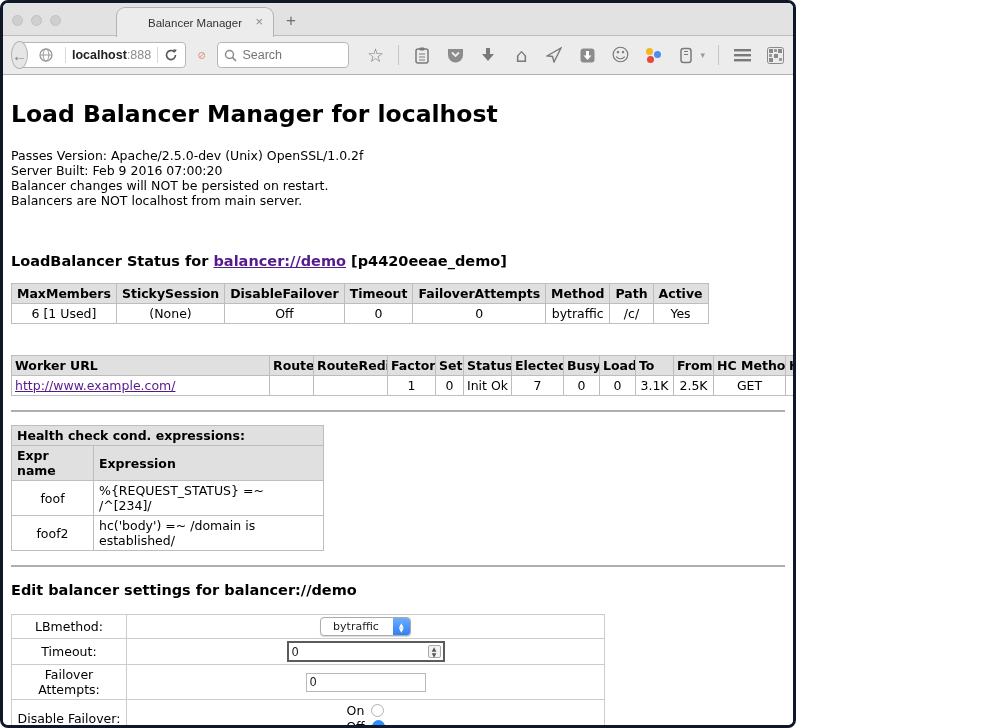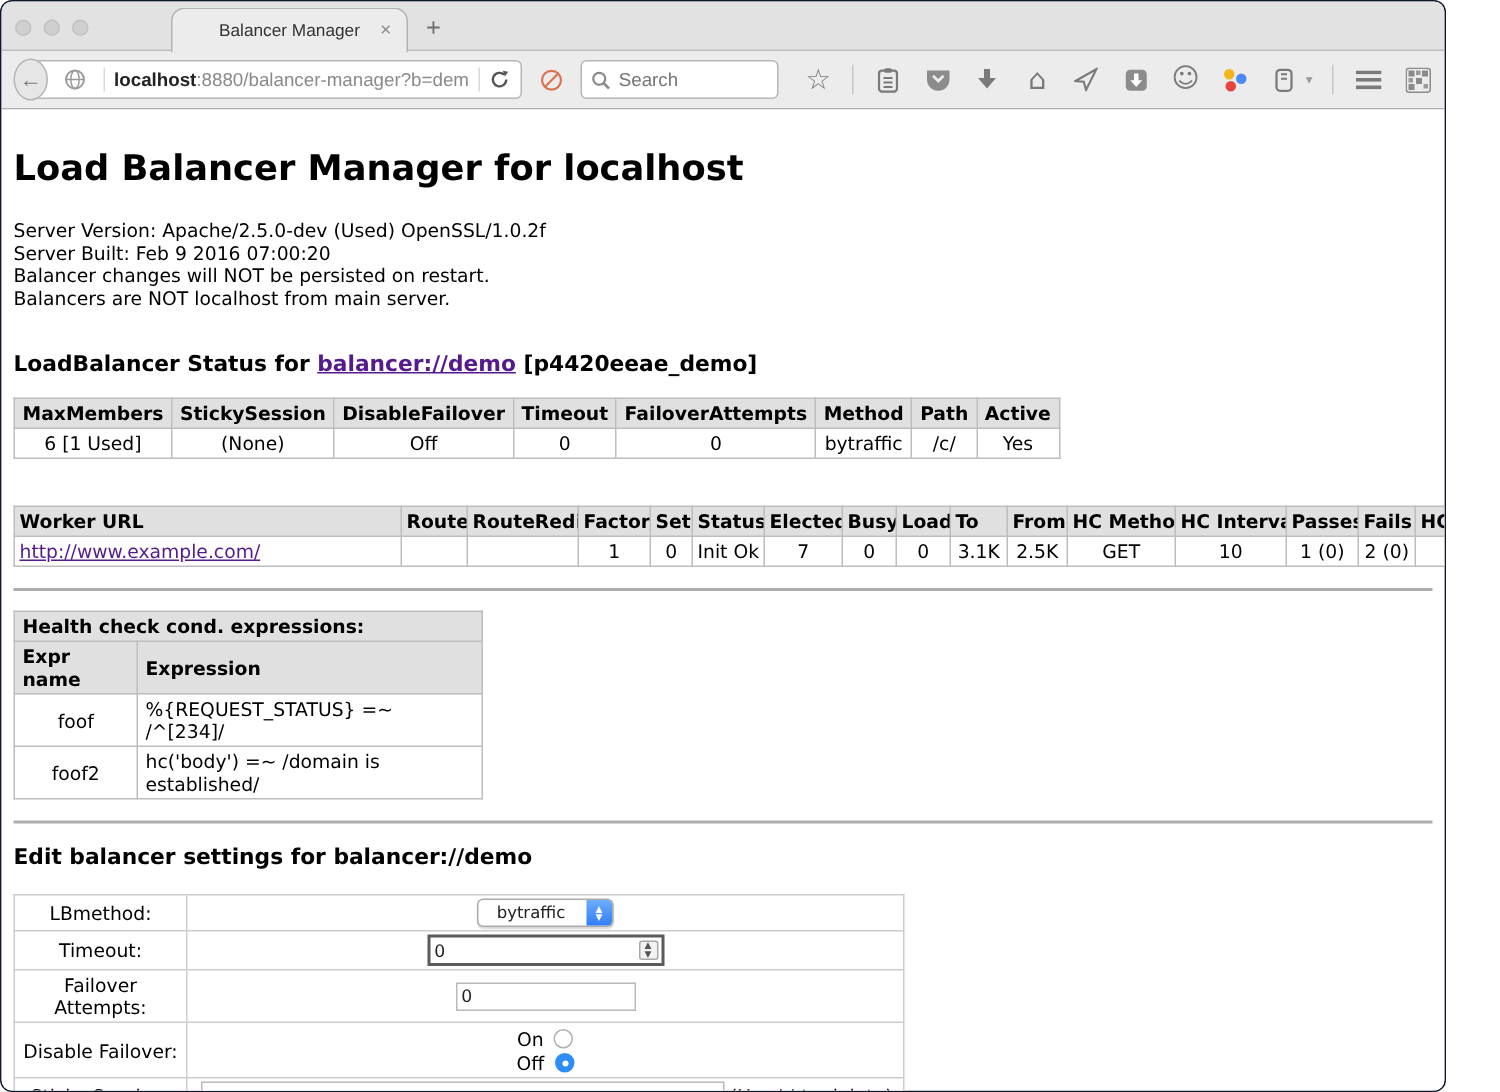--- a/index.html
+++ b/index.html
@@ -1,18 +1,18 @@
 <!DOCTYPE html>
 <html><head>
 <meta charset="utf-8">
 <style>
   * { margin:0; padding:0; box-sizing:border-box; }
   body { background:#fff; font-family:"Liberation Sans", sans-serif; width:1000px; }
-  .window { width:964px; height:728px; border-radius:8px; overflow:hidden; background:#fff;
-            border:1px solid #0f172a; position:relative; }
+  .window { width:796px; height:728px; border-radius:8px; overflow:hidden; background:#fff;
+            border:3px solid #0f172a; position:relative; }
 
   
   .tabbar { height:33px; background:#e2e2e2; position:relative; border-bottom:1px solid #bdbdbd; }
   .lights { position:absolute; left:9px; top:12px; display:flex; gap:8px; }
   .light { width:11px; height:11px; border-radius:50%; background:#cfcfcf; border:1px solid #c2c2c2; display:inline-block; }
   .tab { position:absolute; left:113px; top:4px; width:158px; height:30px; background:#ececec;
          border:1px solid #b3b3b3; border-bottom:none; border-radius:9px 9px 0 0;
          display:flex; align-items:center; justify-content:center; z-index:2; }
   .tab-title { font-size:11.5px; color:#333; }
   .tab-close { position:absolute; right:10px; top:6px; color:#8a8a8a; font-size:13px; cursor:default; }
@@ -45,21 +45,21 @@
   .dots i { position:absolute; border-radius:50%; width:7px; height:7px; }
   .dots .d1 { background:#f3b61f; left:1px; top:1px; }
   .dots .d2 { background:#4c8bf5; right:0; top:4px; }
   .dots .d3 { background:#e8453c; left:2px; bottom:0; }
 
   
   .page { background:#fff; height:655px; padding:0 8px; font-family:"DejaVu Sans", sans-serif;
           color:#000; overflow:hidden; }
   h1.pgtitle { font-size:23.5px; font-weight:bold; padding-top:25px; letter-spacing:0; }
   .info { margin-top:20px; font-size:12.5px; line-height:15px; }
-  h3.sect { font-size:14.5px; font-weight:bold; margin-top:29px; }
+  h3.sect { font-size:14.5px; font-weight:bold; margin-top:45px; }
   h3.sect a { color:#551a8b; }
 
   table { border-collapse:collapse; font-size:12.5px; margin-top:13px; }
   th, td { border:1px solid #bdbdbd; padding:2px 5px; height:20px; }
   th { background:#e0e0e0; font-weight:bold; text-align:left; }
   td { text-align:center; background:#fff; }
   table { border:1px solid #9a9a9a; }
   td.left { text-align:left; }
   a.wlink { color:#551a8b; }
 
@@ -221,21 +221,21 @@
             <rect x="12" y="11" width="3" height="3" fill="#9a9a9a"></rect>
           </svg>
       </span>
     </div>
   </div>
 
   <div class="page">
     <h1 class="pgtitle">Load Balancer Manager for localhost</h1>
 
     <div class="info">
-      <div>Server Version: Apache/2.5.0-dev (Used) OpenSSL/1.0.2f</div>
+      <div>Passes Version: Apache/2.5.0-dev (Unix) OpenSSL/1.0.2f</div>
       <div>Server Built: Feb 9 2016 07:00:20</div>
       <div>Balancer changes will NOT be persisted on restart.</div>
       <div>Balancers are NOT localhost from main server.</div>
     </div>
 
     <h3 class="sect"><span>LoadBalancer Status for </span><a href="#">balancer://demo</a><span> [p4420eeae_demo]</span></h3>
 
     <table class="t-balancer">
       <tbody>
           <tr>

